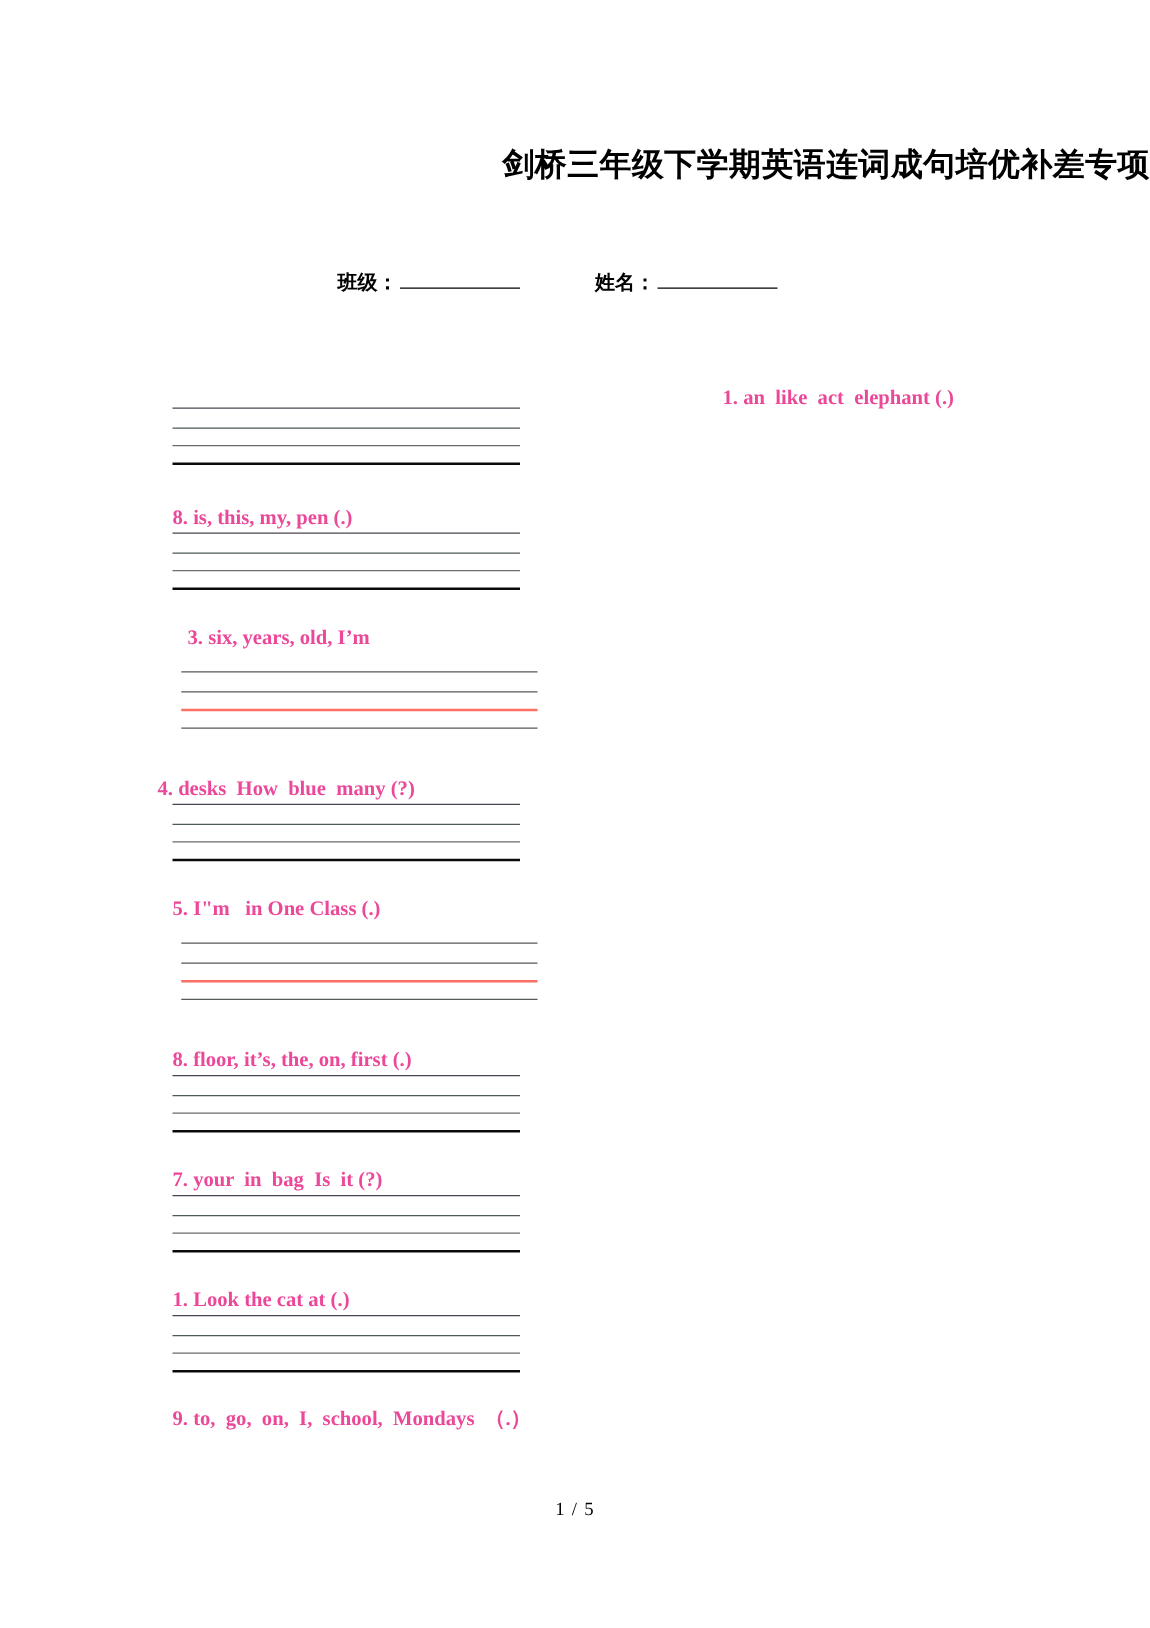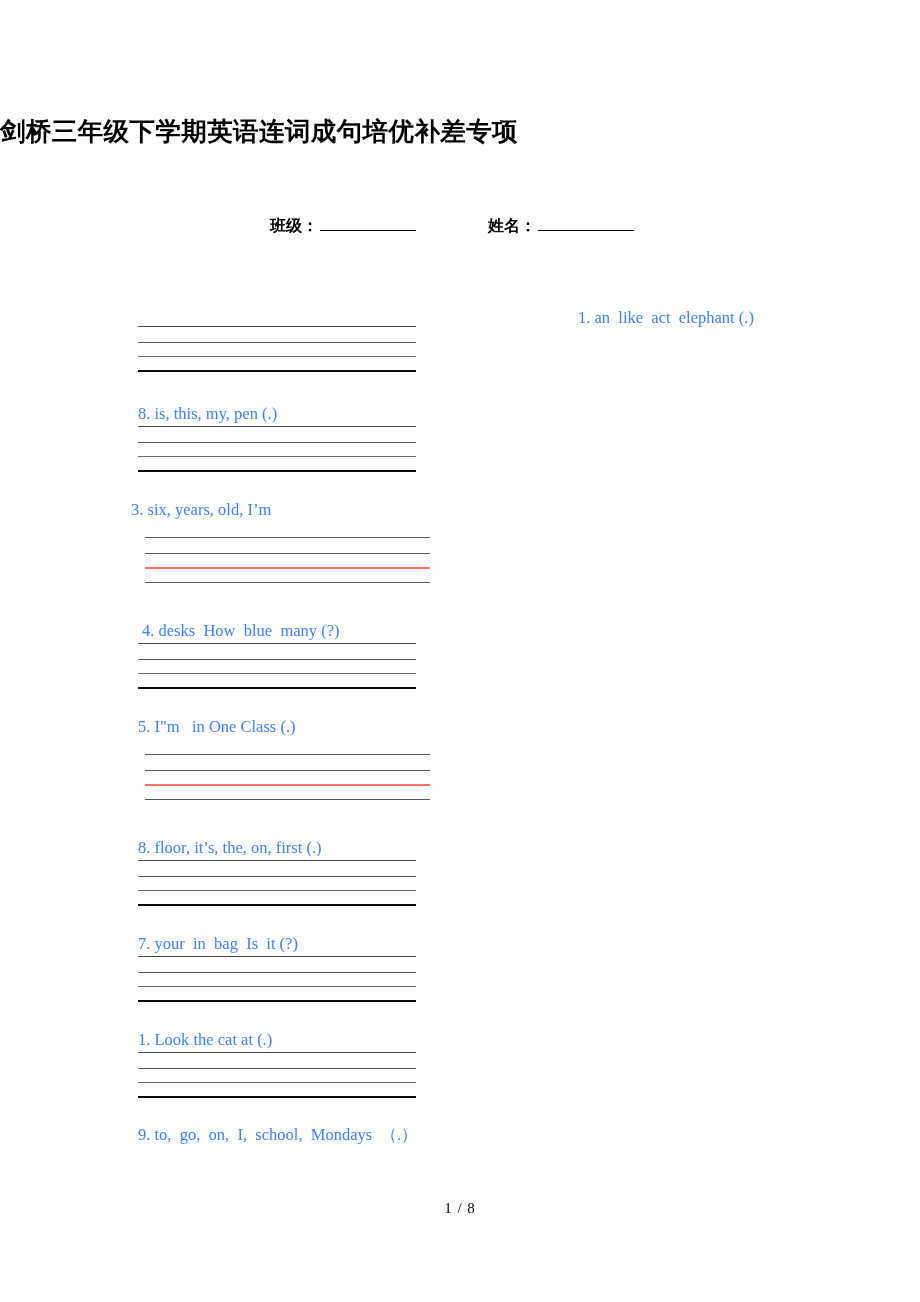--- a/index.html
+++ b/index.html
@@ -21,21 +21,21 @@
     width: 920px;
     height: 1302px;
   }
 
   
   .doc-title {
     position: absolute;
     left: 0;
     top: 114px;
     width: 920px;
-    text-align: left;
+    text-align: right;
     font-size: 25.5px;
     font-weight: 700;
     letter-spacing: 0.4px;
     font-family: "Liberation Sans", "DejaVu Sans", sans-serif;
     white-space: nowrap;
   }
 
   
   .id-row {
     position: absolute;
@@ -48,37 +48,38 @@
     font-family: "Liberation Sans", "DejaVu Sans", sans-serif;
   }
   .id-field {
     position: absolute;
     top: 0;
     white-space: nowrap;
     display: flex;
     align-items: baseline;
   }
   .id-field.class-field { left: 0; justify-content: center; }
-  .id-field.name-field  { left: 218px; }
+  .id-field.name-field  { left: 206px; }
   .id-label { display: inline-block; }
   .id-blank {
     display: inline-block;
     width: 96px;
     border-bottom: 1.6px solid #000;
     margin-left: 2px;
     height: 15px;
   }
 
   
   .question {
     position: absolute;
     font-size: 16.5px;
     line-height: 1.25;
     white-space: pre;
-    color: #3b82f6;
+    color: #ec4899;
+    font-weight: bold;
   }
 
   
   .rule-block {
     position: absolute;
   }
   .rule {
     width: 100%;
     height: 0;
     border-top-style: solid;
@@ -131,30 +132,30 @@
 
   <div class="question" style="left:138px; top:404px;">8. is, this, my, pen (.)</div>
 
   <div class="rule-block" style="left:138px; top:426px; width:278px;">
     <div class="rule r1"></div>
     <div class="rule r2" style="margin-top:15px;"></div>
     <div class="rule r3" style="margin-top:13px;"></div>
     <div class="rule r4" style="margin-top:13px;"></div>
   </div>
 
-  <div class="question" style="left:131px; top:500px;">3. six, years, old, I’m</div>
+  <div class="question" style="left:150px; top:500px;">3. six, years, old, I’m</div>
 
   <div class="rule-block" style="left:145px; top:537px; width:285px;">
     <div class="rule grey-dark"></div>
     <div class="rule grey-dark" style="margin-top:15px;"></div>
     <div class="rule red" style="margin-top:13px;"></div>
     <div class="rule grey-dark" style="margin-top:13px;"></div>
   </div>
 
-  <div class="question" style="left:142px; top:621px;">4. desks  How  blue  many (?)</div>
+  <div class="question" style="left:126px; top:621px;">4. desks  How  blue  many (?)</div>
 
   <div class="rule-block" style="left:138px; top:643px; width:278px;">
     <div class="rule r1"></div>
     <div class="rule r2" style="margin-top:15px;"></div>
     <div class="rule r3" style="margin-top:13px;"></div>
     <div class="rule r4" style="margin-top:13px;"></div>
   </div>
 
   <div class="question" style="left:138px; top:717px;">5. I"m   in One Class (.)</div>
 
@@ -187,15 +188,15 @@
 
   <div class="rule-block" style="left:138px; top:1052px; width:278px;">
     <div class="rule r1"></div>
     <div class="rule r2" style="margin-top:15px;"></div>
     <div class="rule r3" style="margin-top:13px;"></div>
     <div class="rule r4" style="margin-top:13px;"></div>
   </div>
 
   <div class="question" style="left:138px; top:1125px;">9. to,  go,  on,  I,  school,  Mondays  （.）</div>
 
-  <div class="footer">1 / 8</div>
+  <div class="footer">1 / 5</div>
 
 </div>
 
 </body></html>

